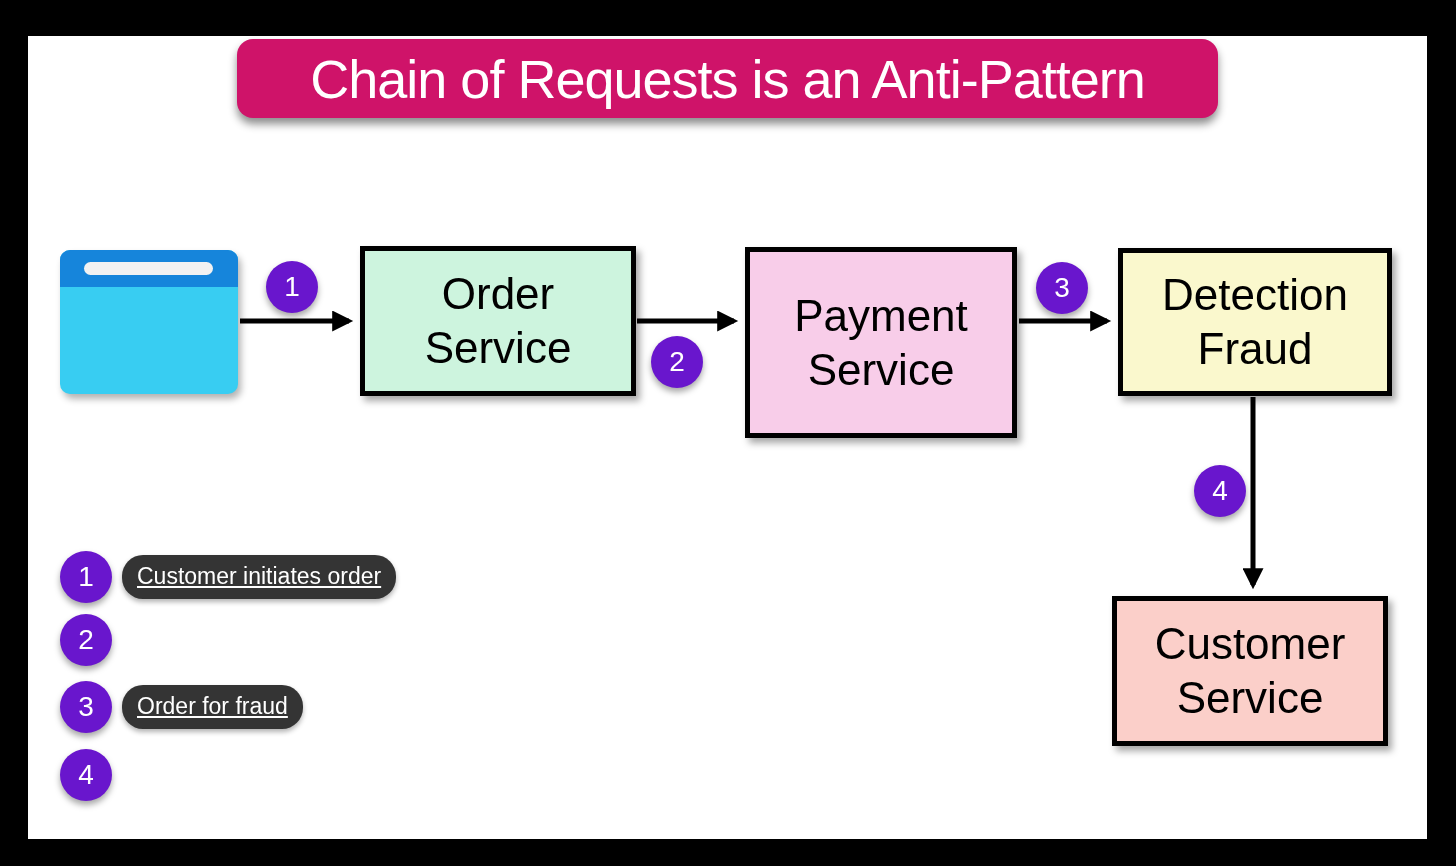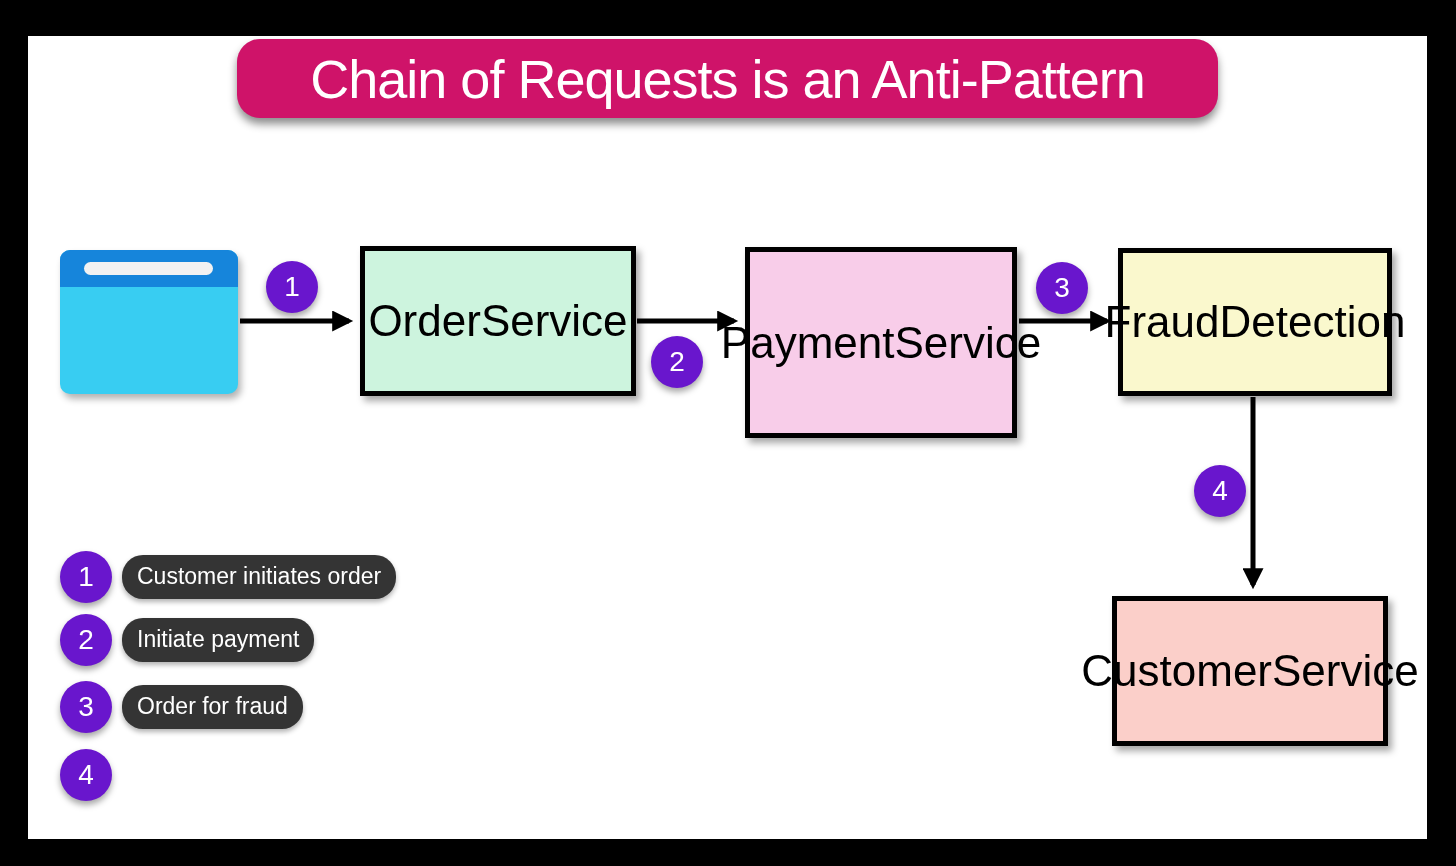--- a/index.html
+++ b/index.html
@@ -2,40 +2,40 @@
 <html><head>
 <meta charset="utf-8">
 <style>
   html,body{margin:0;padding:0;background:#000;}
   .canvas{position:relative;width:1456px;height:866px;background:#000;
           font-family:"Liberation Sans",sans-serif;overflow:hidden;}
   .panel{position:absolute;left:28px;top:36px;width:1399px;height:803px;background:#ffffff;}
 
   
   .title-banner{position:absolute;left:237px;top:39px;width:981px;height:79px;
-    background:#cf1369;border-radius:23px;display:flex;align-items:center;justify-content:center;
+    background:#cf1369;border-radius:16px;display:flex;align-items:center;justify-content:center;
     box-shadow:0 6px 9px rgba(0,0,0,0.45);}
   .title-banner span{color:#fff;font-size:54px;letter-spacing:-1px;white-space:nowrap;}
 
   
   .browser-icon{position:absolute;left:60px;top:250px;width:178px;height:144px;
     background:#38cdf2;border-radius:10px;box-shadow:3px 5px 7px rgba(0,0,0,0.3);}
   .browser-top{position:absolute;left:0;top:0;width:178px;height:37px;
     background:#1685db;border-radius:10px 10px 0 0;}
   .browser-addr{position:absolute;left:24px;top:12px;width:129px;height:13px;
     background:#f2f2f2;border-radius:7px;}
 
   
   .arrows{position:absolute;left:0;top:0;width:1456px;height:866px;pointer-events:none;}
   .arrows line{stroke:#000;stroke-width:5;}
   .arrows marker path{fill:#000;}
 
   
   .service-box{position:absolute;box-sizing:border-box;border:5px solid #000;
-    display:flex;flex-direction:row;align-items:center;justify-content:center;
+    display:flex;flex-direction:column;align-items:center;justify-content:center;
     color:#000;font-size:44px;line-height:1.22;text-align:center;
     box-shadow:4px 5px 7px rgba(0,0,0,0.35);}
   .box-order{left:360px;top:246px;width:276px;height:150px;background:#cdf4de;}
   .box-payment{left:745px;top:247px;width:272px;height:191px;background:#f8cde9;}
   .box-fraud{left:1118px;top:248px;width:274px;height:148px;background:#faf8cd;}
   .box-customer{left:1112px;top:596px;width:276px;height:150px;background:#fbcfc9;}
 
   
   .num-badge{position:absolute;width:52px;height:52px;border-radius:50%;background:#6916cd;
     color:#fff;font-size:28px;display:flex;align-items:center;justify-content:center;
@@ -44,21 +44,21 @@
   .fb3{left:1036px;top:262px;} .fb4{left:1194px;top:465px;}
 
   
   .legend-row{position:absolute;left:60px;height:52px;display:flex;align-items:center;gap:10px;}
   .lr1{top:551px;} .lr2{top:614px;} .lr3{top:681px;} .lr4{top:749px;}
   .legend-badge{width:52px;height:52px;border-radius:50%;background:#6916cd;color:#fff;
     font-size:28px;display:flex;align-items:center;justify-content:center;flex:0 0 auto;
     box-shadow:0 4px 6px rgba(0,0,0,0.35);}
   .legend-pill{background:#343434;color:#fff;font-size:23px;line-height:1.1;
     padding:9px 15px;border-radius:21px;white-space:nowrap;
-    box-shadow:0 3px 5px rgba(0,0,0,0.3);}
+    box-shadow:0 3px 5px rgba(0,0,0,0.3);text-decoration:underline;}
 </style>
 </head>
 <body>
 
 <div class="canvas">
   <div class="panel"></div>
 
   <div class="title-banner">
     <span>Chain of Requests is an Anti-Pattern</span>
   </div>
@@ -82,40 +82,39 @@
 
   <div class="service-box box-order">
     <div>Order</div>
     <div>Service</div>
   </div>
   <div class="service-box box-payment">
     <div>Payment</div>
     <div>Service</div>
   </div>
   <div class="service-box box-fraud">
+    <div>Detection</div>
     <div>Fraud</div>
-    <div>Detection</div>
   </div>
   <div class="service-box box-customer">
     <div>Customer</div>
     <div>Service</div>
   </div>
 
   <div class="num-badge fb1">1</div>
   <div class="num-badge fb2">2</div>
   <div class="num-badge fb3">3</div>
   <div class="num-badge fb4">4</div>
 
   <div class="legend-row lr1">
     <div class="legend-badge">1</div>
     <div class="legend-pill">Customer initiates order</div>
   </div>
   <div class="legend-row lr2">
     <div class="legend-badge">2</div>
-    <div class="legend-pill">Initiate payment</div>
   </div>
   <div class="legend-row lr3">
     <div class="legend-badge">3</div>
     <div class="legend-pill">Order for fraud</div>
   </div>
   <div class="legend-row lr4">
     <div class="legend-badge">4</div>
   </div>
 </div>
 

